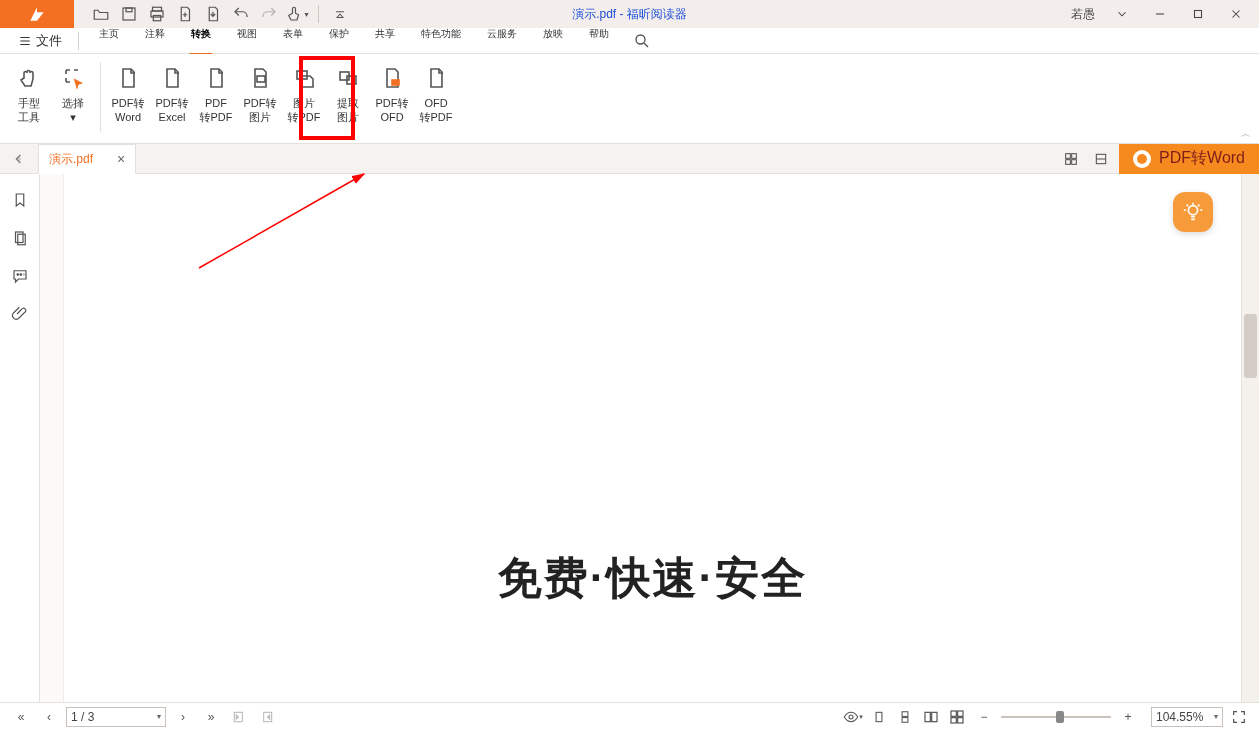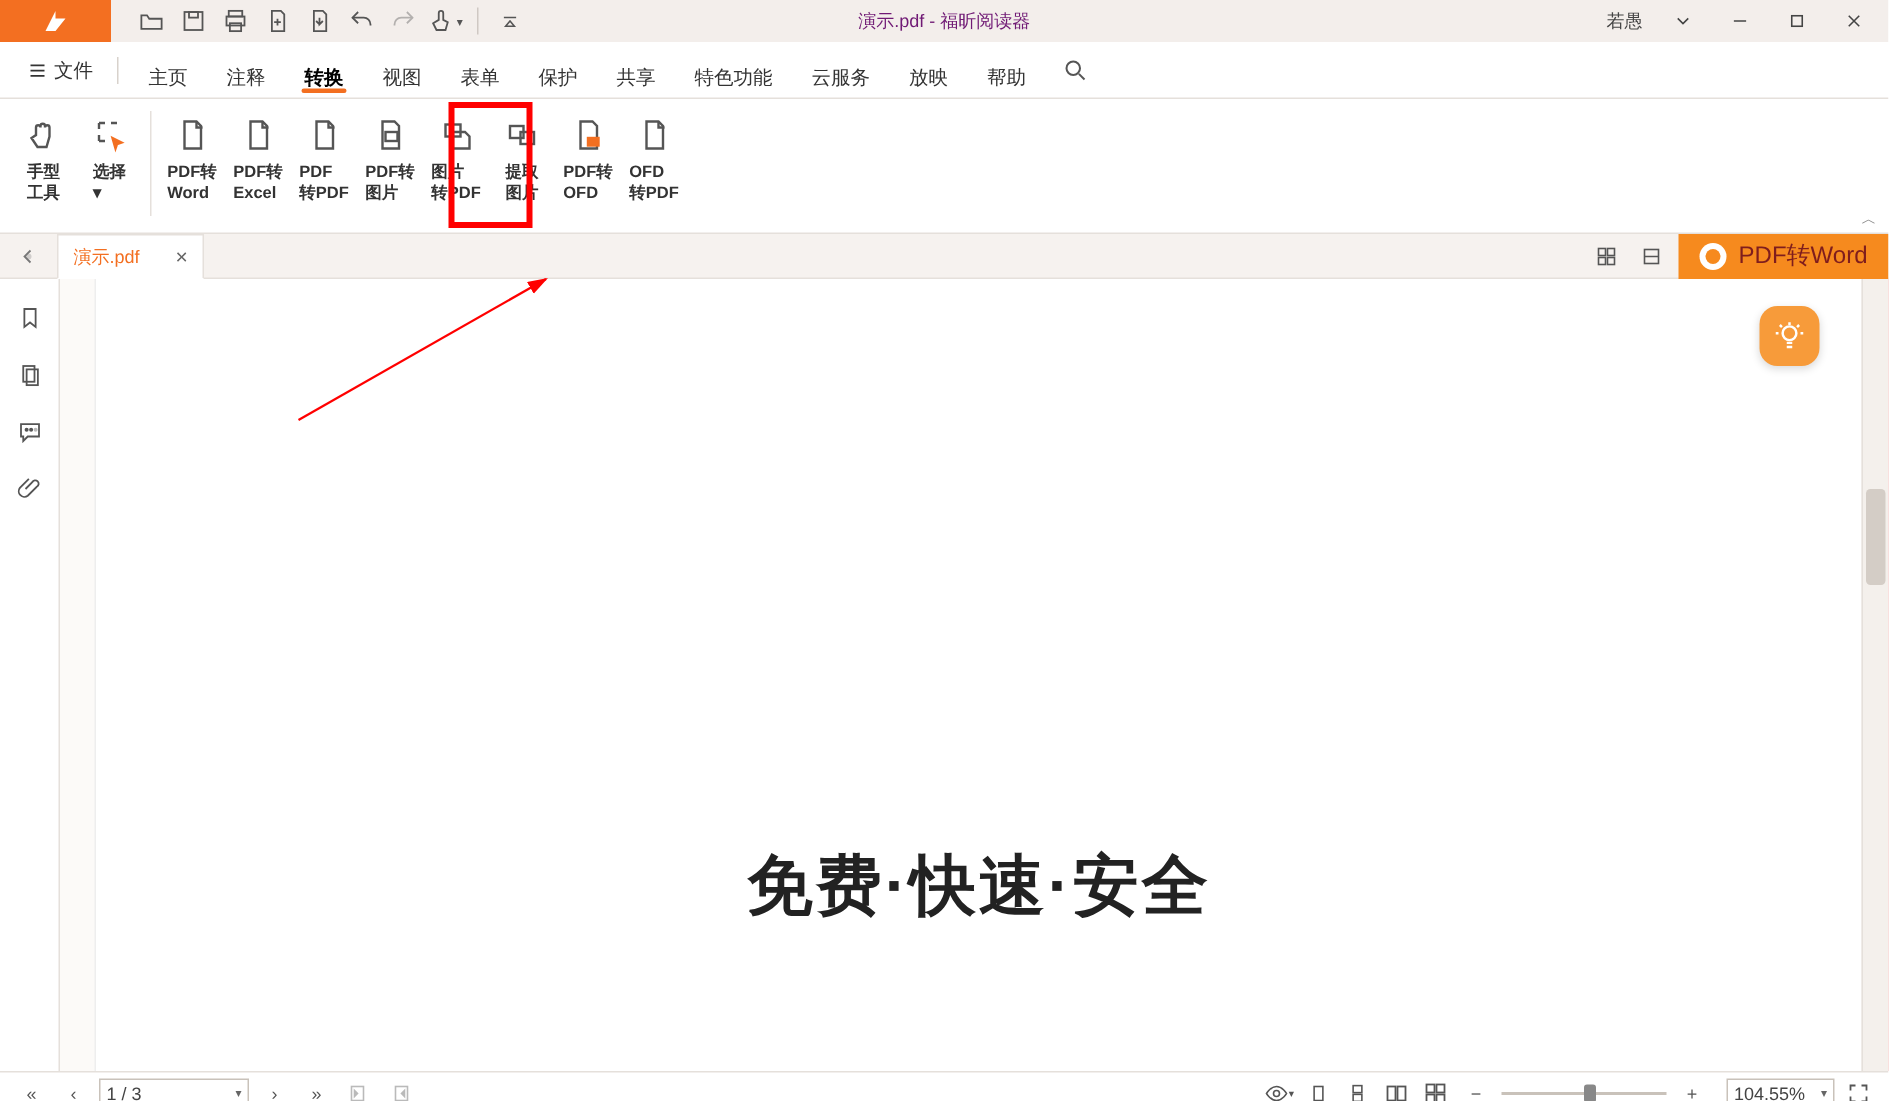--- a/index.html
+++ b/index.html
@@ -5,40 +5,40 @@
 * { box-sizing: border-box; margin: 0; padding: 0; font-family: "Microsoft YaHei", "Segoe UI", Arial, sans-serif; }
 html, body { width: 1259px; height: 734px; overflow: hidden; background: #fff; }
 
 
 .titlebar { height: 28px; background: #f3eeeb; display: flex; align-items: center; position: relative; }
 .logo-box { width: 74px; height: 28px; background: #f36f21; display: flex; align-items: center; justify-content: center; }
 .logo-box svg { width: 20px; height: 20px; }
 .qat { display: flex; align-items: center; gap: 2px; margin-left: 14px; }
 .qat .tb-icn { width: 26px; height: 26px; display: flex; align-items: center; justify-content: center; cursor: pointer; color: #555; }
 .qat .sep { width: 1px; height: 18px; background: #cfc8c3; margin: 0 6px; }
-.title-center { position: absolute; left: 50%; transform: translateX(-50%); font-size: 12px; color: #701a75; }
+.title-center { position: absolute; left: 50%; transform: translateX(-50%); font-size: 12px; color: #1d4ed8; }
 .win-ctrls { margin-left: auto; display: flex; align-items: center; gap: 4px; padding-right: 6px; }
 .win-ctrls .usr { font-size: 12px; color: #444; margin-right: 6px; }
 .win-ctrls .wc { width: 34px; height: 26px; display: flex; align-items: center; justify-content: center; color: #444; cursor: pointer; }
 .win-ctrls .wc svg { width: 14px; height: 14px; }
 
 
-.menubar { height: 38px; background: #fff; border-bottom: 1px solid #e5e0db; display: flex; align-items: center; padding: 0 10px; gap: 2px; }
+.menubar { height: 26px; background: #fff; border-bottom: 1px solid #e5e0db; display: flex; align-items: center; padding: 0 10px; gap: 2px; }
 .menubar .file-menu { display: flex; align-items: center; gap: 4px; font-size: 13px; color: #333; padding: 0 8px; height: 28px; cursor: pointer; }
 .menubar .vdiv { width: 1px; height: 18px; background: #d8d2cc; margin: 0 6px; }
-.menubar .tab { font-size: 13px; color: #333; padding: 0 12px; height: 28px; display: flex; align-items: flex-end; cursor: pointer; position: relative; }
+.menubar .tab { font-size: 10px; color: #333; padding: 0 12px; height: 28px; display: flex; align-items: flex-start; cursor: pointer; position: relative; }
 .menubar .tab.active { color: #000000; font-weight: 700; }
 .menubar .tab.active::after { content: ""; position: absolute; left: 10px; right: 10px; bottom: -1px; height: 3px; background: #f36f21; border-radius: 2px; }
 .menubar .srch { margin-left: 6px; width: 26px; height: 26px; display: flex; align-items: center; justify-content: center; color: #555; cursor: pointer; }
 
 
 .ribbon { height: 90px; background: #fff; border-bottom: 1px solid #e5e0db; display: flex; align-items: flex-start; padding: 6px 8px 0 8px; gap: 0; position: relative; }
 .rbn-grp { display: flex; gap: 2px; }
 .rbn-sep { width: 1px; height: 70px; background: #e5e0db; margin: 2px 6px 0 6px; }
-.rbn-btn { width: 42px; display: flex; flex-direction: column; align-items: center; justify-content: flex-start; padding: 4px 0; cursor: pointer; font-size: 11px; color: #333; text-align: left; line-height: 14px; font-weight: bold; }
+.rbn-btn { width: 42px; display: flex; flex-direction: column; align-items: center; justify-content: flex-start; padding: 4px 0; cursor: pointer; font-size: 11px; color: #333; text-align: center; line-height: 14px; }
 .rbn-btn .ic { width: 28px; height: 28px; display: flex; align-items: center; justify-content: center; margin-bottom: 4px; color: #555; }
 .rbn-btn .lbl { white-space: pre-line; }
 .ribbon .collapse-caret { position: absolute; right: 8px; bottom: 2px; color: #888; font-size: 10px; cursor: pointer; }
 .highlight-box { position: absolute; border: 4px solid #ff0000; left: 299px; top: 2px; width: 56px; height: 84px; pointer-events: none; }
 
 
 .tabstrip { height: 30px; background: #f6f2ef; border-bottom: 1px solid #e5e0db; display: flex; align-items: stretch; position: relative; }
 .tabstrip .prev { width: 38px; display: flex; align-items: center; justify-content: center; color: #777; cursor: pointer; }
 .doc-tab { display: flex; align-items: center; gap: 24px; padding: 4px 10px; background: #fff; border: 1px solid #e5e0db; border-bottom: 1px solid #fff; margin-bottom: -1px; font-size: 12px; color: #f36f21; cursor: pointer; }
 .doc-tab .close { color: #666; font-size: 14px; cursor: pointer; }

